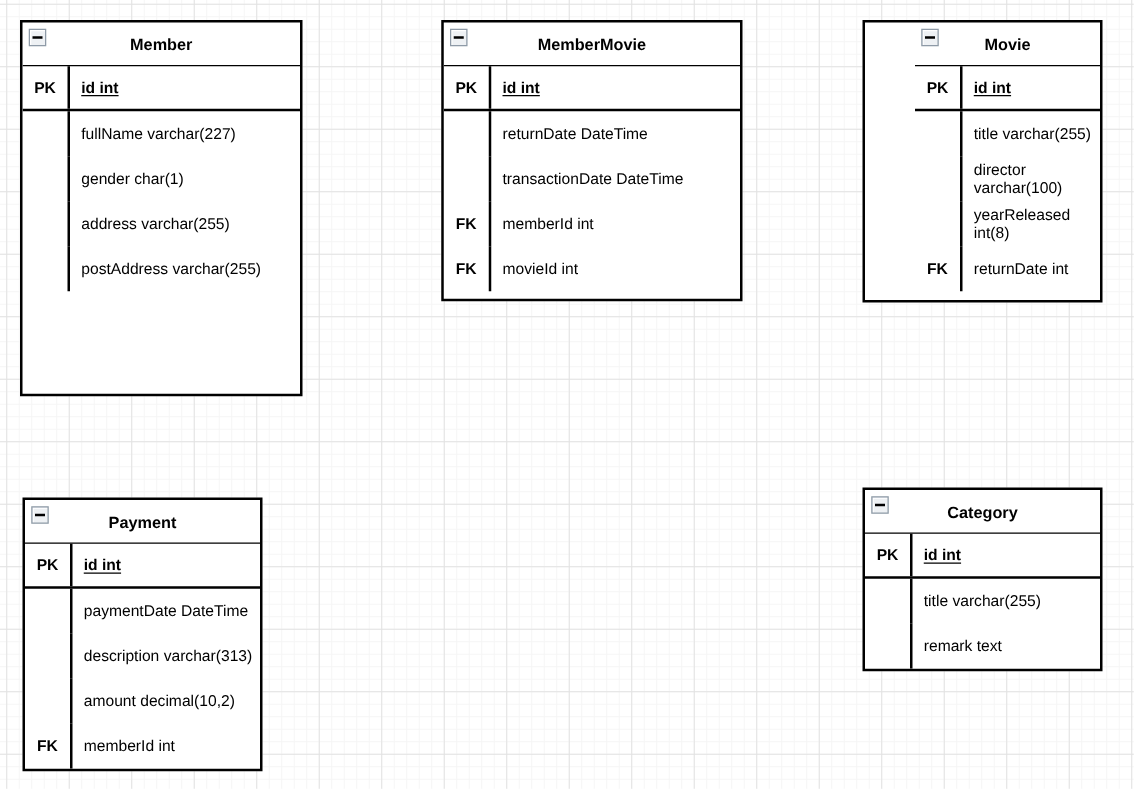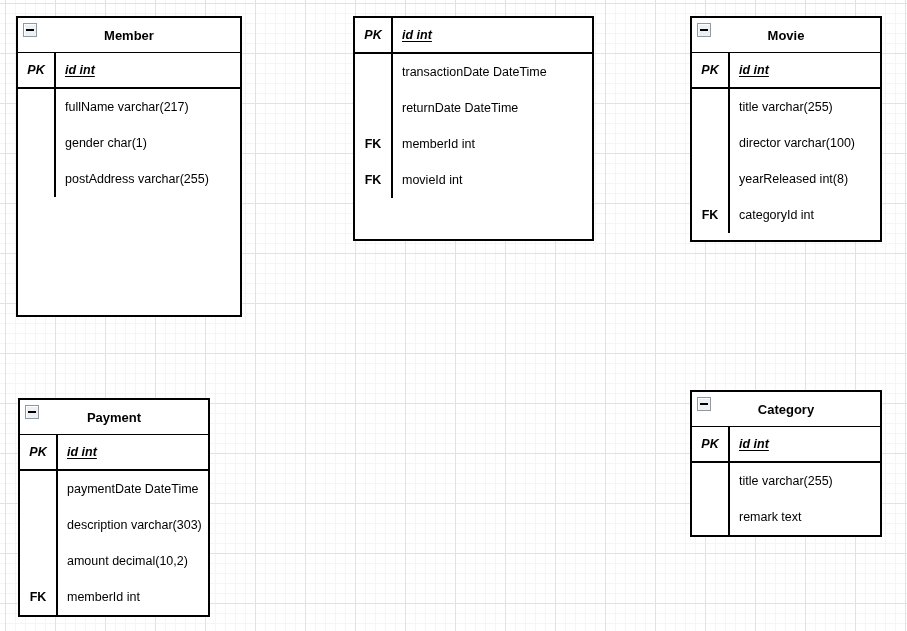--- a/index.html
+++ b/index.html
@@ -59,21 +59,21 @@
     width: 8px;
     height: 2px;
     background: #000000;
   }
   .row {
     flex: 0 0 36px;
     box-sizing: border-box;
     display: flex;
     align-items: stretch;
   }
-  .row.pk-row { border-bottom: 2px solid #000000; flex-basis: 36px; font-style: italic; }
+  .row.pk-row { border-bottom: 2px solid #000000; flex-basis: 36px; }
   .key-cell {
     flex: 0 0 36px;
     box-sizing: content-box;
     border-right: 2px solid #000000;
     display: flex;
     align-items: center;
     justify-content: center;
     font-weight: bold;
   }
   .key-cell.key-pk { font-weight: bold; }
@@ -100,56 +100,66 @@
           <div class="minus-glyph"></div>
         </div>
         <div class="title-label">Member</div>
       </div>
       <div class="row pk-row">
         <div class="key-cell key-pk">PK</div>
         <div class="field-cell field-pk">id int</div>
       </div>
       <div class="row">
         <div class="key-cell"></div>
-        <div class="field-cell">fullName varchar(217)</div>
+        <div class="field-cell">fullName varchar(227)</div>
       </div>
       <div class="row">
         <div class="key-cell"></div>
         <div class="field-cell">gender char(1)</div>
       </div>
       <div class="row">
         <div class="key-cell"></div>
+        <div class="field-cell">address varchar(255)</div>
+      </div>
+      <div class="row">
+        <div class="key-cell"></div>
         <div class="field-cell">postAddress varchar(255)</div>
       </div>
       <div class="table-bottom-spacer"></div>
     </div>
     <div class="er-table" style="left: 353px; top: 16px; width: 241px; height: 225px;">
-      <div class="row pk-row">
-        <div class="key-cell key-pk">PK</div>
-        <div class="field-cell field-pk">id int</div>
+      <div class="title-row">
+        <div class="collapse-btn">
+          <div class="minus-glyph"></div>
+        </div>
+        <div class="title-label">MemberMovie</div>
+      </div>
+      <div class="row pk-row">
+        <div class="key-cell key-pk">PK</div>
+        <div class="field-cell field-pk">id int</div>
+      </div>
+      <div class="row">
+        <div class="key-cell"></div>
+        <div class="field-cell">returnDate DateTime</div>
       </div>
       <div class="row">
         <div class="key-cell"></div>
         <div class="field-cell">transactionDate DateTime</div>
       </div>
       <div class="row">
-        <div class="key-cell"></div>
-        <div class="field-cell">returnDate DateTime</div>
-      </div>
-      <div class="row">
         <div class="key-cell">FK</div>
         <div class="field-cell">memberId int</div>
       </div>
       <div class="row">
         <div class="key-cell">FK</div>
         <div class="field-cell">movieId int</div>
       </div>
       <div class="table-bottom-spacer"></div>
     </div>
-    <div class="er-table" style="left: 690px; top: 16px; width: 192px; height: 226px;">
+    <div class="er-table" style="left: 690px; top: 16px; width: 192px; height: 226px; padding-left: 40px;">
       <div class="title-row">
         <div class="collapse-btn">
           <div class="minus-glyph"></div>
         </div>
         <div class="title-label">Movie</div>
       </div>
       <div class="row pk-row">
         <div class="key-cell key-pk">PK</div>
         <div class="field-cell field-pk">id int</div>
       </div>
@@ -160,42 +170,42 @@
       <div class="row">
         <div class="key-cell"></div>
         <div class="field-cell">director varchar(100)</div>
       </div>
       <div class="row">
         <div class="key-cell"></div>
         <div class="field-cell">yearReleased int(8)</div>
       </div>
       <div class="row">
         <div class="key-cell">FK</div>
-        <div class="field-cell">categoryId int</div>
+        <div class="field-cell">returnDate int</div>
       </div>
       <div class="table-bottom-spacer"></div>
     </div>
     <div class="er-table" style="left: 18px; top: 398px; width: 192px; height: 219px;">
       <div class="title-row">
         <div class="collapse-btn">
           <div class="minus-glyph"></div>
         </div>
         <div class="title-label">Payment</div>
       </div>
       <div class="row pk-row">
         <div class="key-cell key-pk">PK</div>
         <div class="field-cell field-pk">id int</div>
       </div>
       <div class="row">
         <div class="key-cell"></div>
         <div class="field-cell">paymentDate DateTime</div>
       </div>
       <div class="row">
         <div class="key-cell"></div>
-        <div class="field-cell">description varchar(303)</div>
+        <div class="field-cell">description varchar(313)</div>
       </div>
       <div class="row">
         <div class="key-cell"></div>
         <div class="field-cell">amount decimal(10,2)</div>
       </div>
       <div class="row">
         <div class="key-cell">FK</div>
         <div class="field-cell">memberId int</div>
       </div>
       <div class="table-bottom-spacer"></div>

